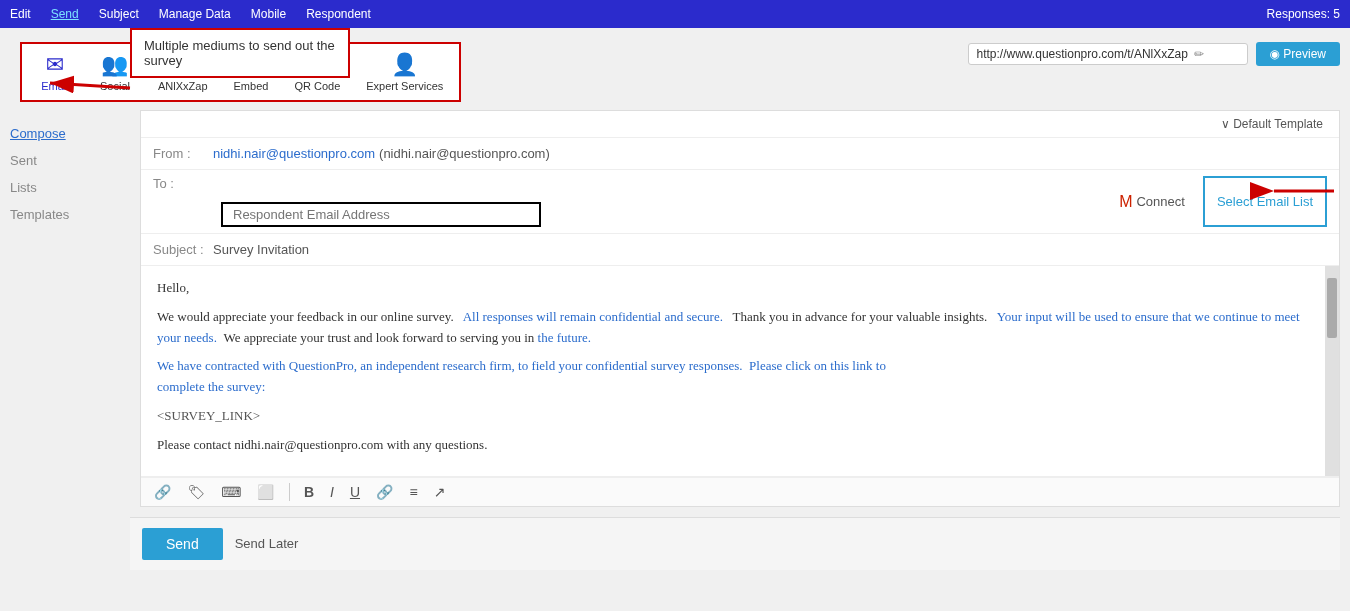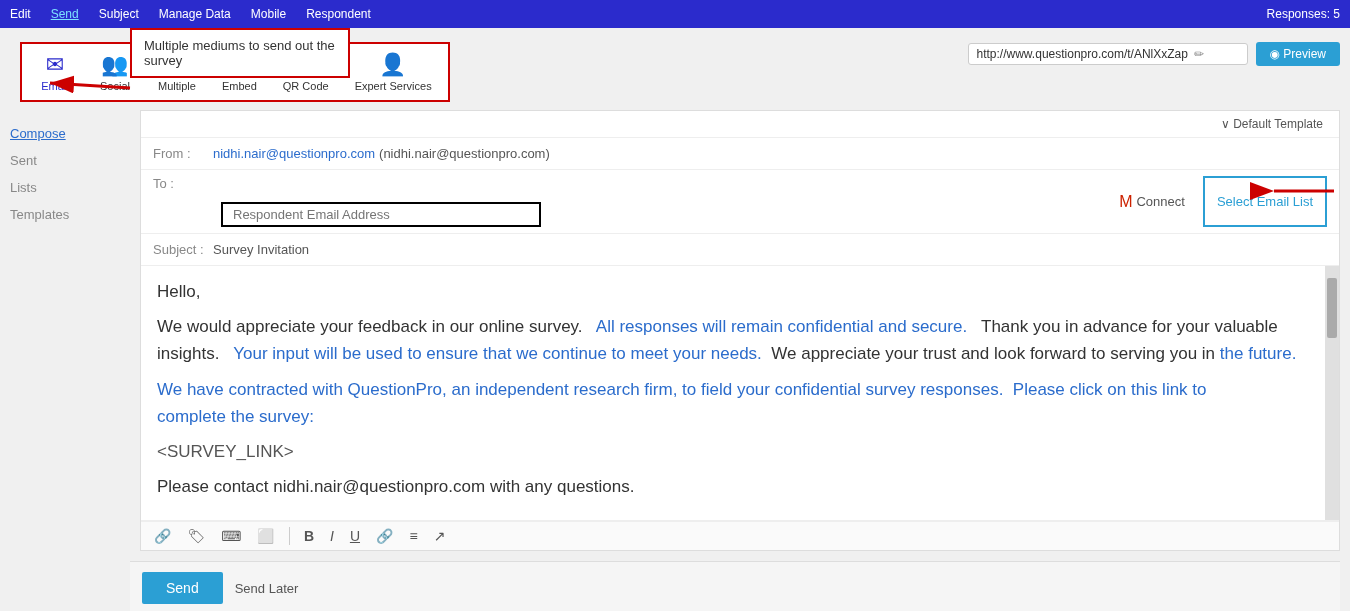--- a/index.html
+++ b/index.html
@@ -170,26 +170,27 @@
       border-bottom: 1px solid #eee;
       font-size: 13px;
       color: #555;
     }
     .subject-row .label { color: #888; min-width: 60px; }
 
     
     .email-body {
       flex: 1;
       padding: 12px 16px;
-      font-size: 17px;
+      font-size: 13px;
       color: #333;
       line-height: 1.6;
       overflow-y: auto;
       min-height: 200px;
       position: relative;
+      font-family: Liberation Serif, serif;
     }
     .email-body p { margin-bottom: 8px; }
     .email-body .link-text { color: #2b6ccc; }
     .survey-link { color: #555; }
 
     
     .body-wrapper {
       display: flex;
       flex: 1;
       overflow: hidden;
@@ -298,21 +299,21 @@
       <div class="toolbar-item active">
         <span class="icon">✉</span>
         <span>Email</span>
       </div>
       <div class="toolbar-item">
         <span class="icon">👥</span>
         <span>Social</span>
       </div>
       <div class="toolbar-item">
         <span class="icon">🏛</span>
-        <span>Multiple</span>
+        <span>ANlXxZap</span>
       </div>
       <div class="toolbar-item">
         <span class="icon">⬛</span>
         <span>Embed</span>
       </div>
       <div class="toolbar-item">
         <span class="icon">▦</span>
         <span>QR Code</span>
       </div>
       <div class="toolbar-item">

